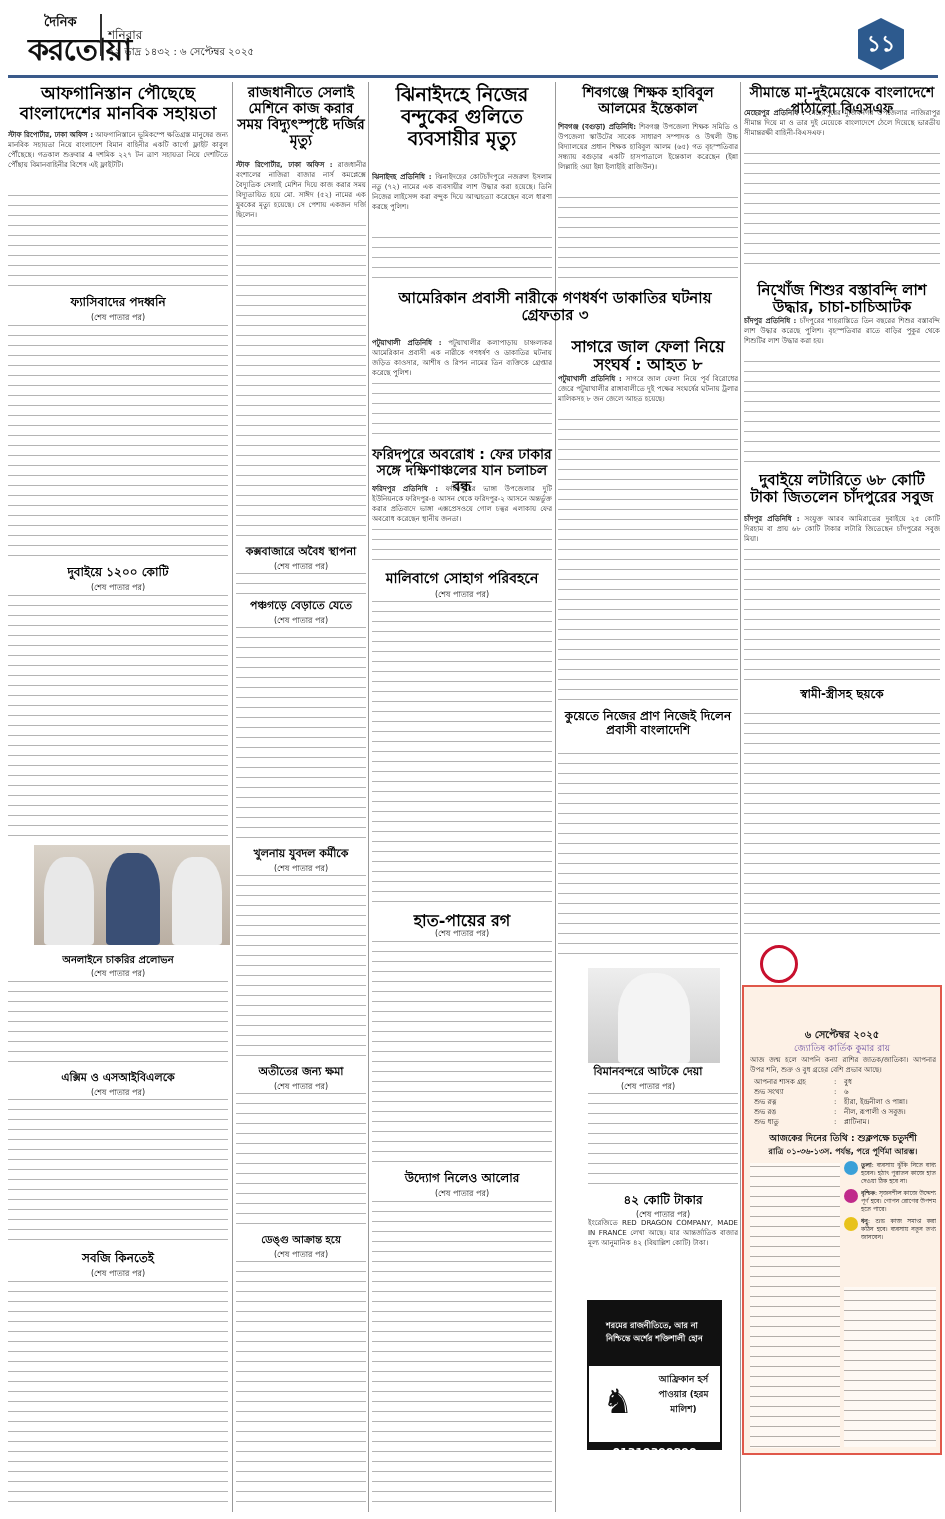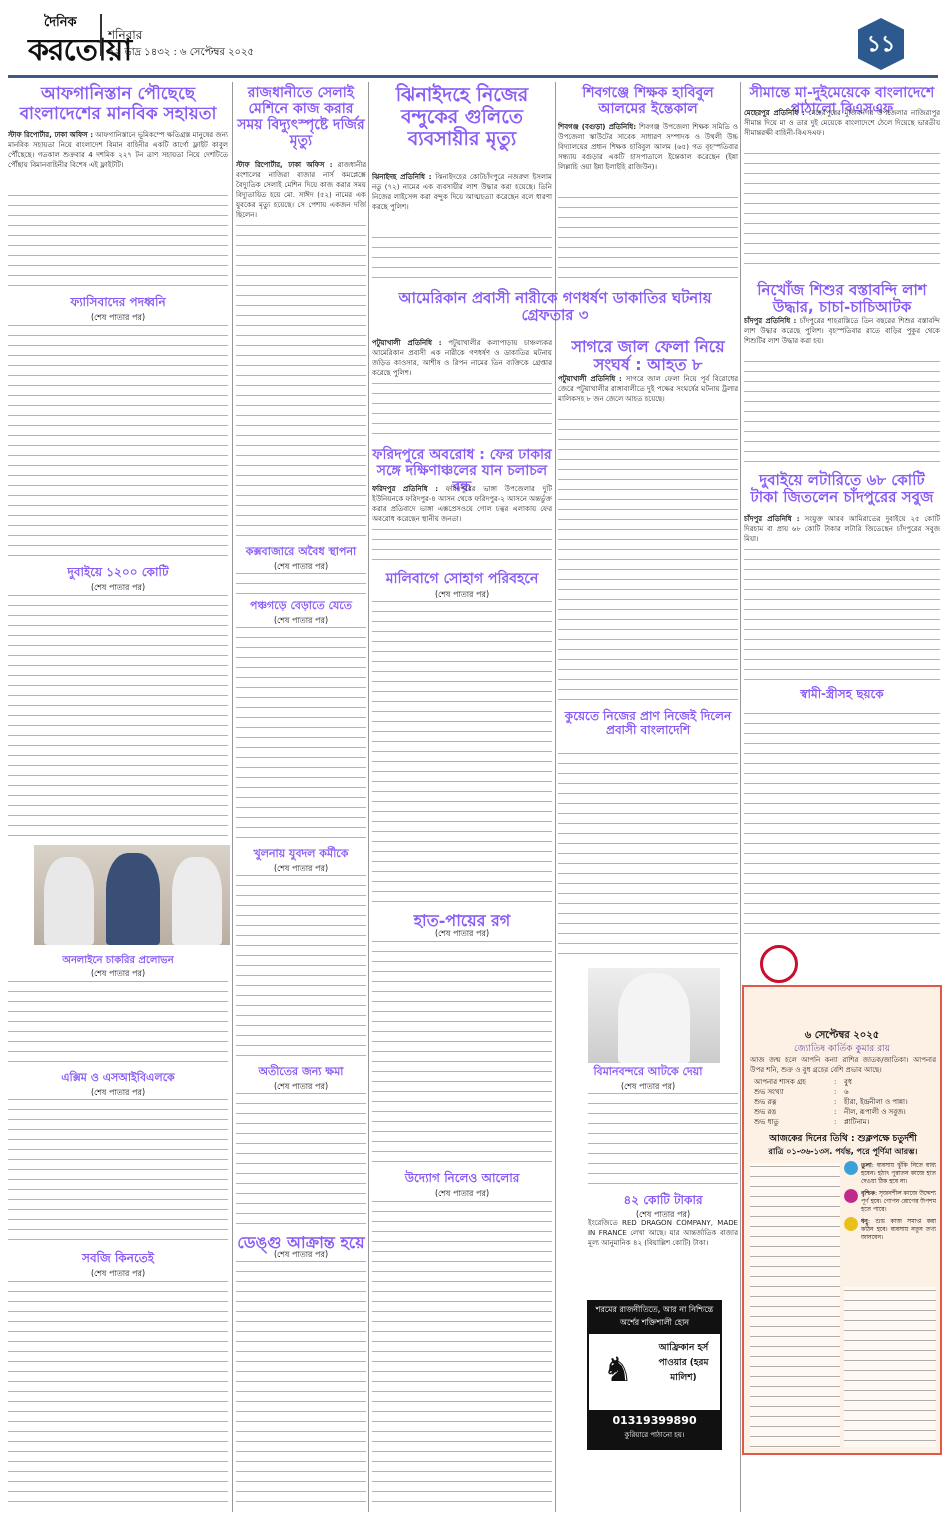--- a/index.html
+++ b/index.html
@@ -7,21 +7,21 @@
 .abs{position:absolute}
 .masthead{left:0;top:0;width:756px;height:76px}
 .logo-small{left:44px;top:12px;font-size:13px;font-weight:bold}
 .logo-big{left:28px;top:26px;font-size:30px;font-weight:bold;letter-spacing:-1px}
 .sep{left:100px;top:14px;width:2px;height:42px;background:#333}
 .day{left:108px;top:26px;font-size:12px}
 .date{left:108px;top:44px;font-size:10px}
 .pagenum{left:858px;top:18px;width:46px;height:52px;background:#2d5a8e;clip-path:polygon(50% 0,100% 22%,100% 78%,50% 100%,0 78%,0 22%);color:#fff;font-size:22px;font-weight:bold;display:flex;align-items:center;justify-content:center}
 .rule{left:8px;top:75px;width:930px;height:3px;background:#3a5a8a}
 .colrule{width:1px;background:#999}
-.hl{font-weight:bold;text-align:center;line-height:1.15;color:#8b5cf6}
+.hl{font-weight:bold;text-align:center;line-height:1.15;color:#000000}
 .sub{font-size:8px;text-align:center;color:#222}
 .txt{font-size:7px;line-height:10px;color:#222;text-align:justify;overflow:hidden}
 .txt::after{content:"";}
 .lines{background:repeating-linear-gradient(#fff 0,#fff 3px,#777 3px,#777 4px,#fff 4px,#fff 10px);opacity:.55}
 .photo{background:linear-gradient(180deg,#d9d2c8,#b9aea2);}
 .person{position:absolute;bottom:0;border-radius:40% 40% 4px 4px}
 .rashi{left:742px;top:985px;width:200px;height:470px;background:#fdf1e6;border:2px solid #e0584a}
 .rashi-head{left:6px;top:4px;width:186px;height:32px;background:#c8102e;border-radius:20px 4px 4px 20px;color:#fff;font-size:17px;font-weight:bold;display:flex;align-items:center;justify-content:center}
 .ad{left:587px;top:1300px;width:135px;height:150px;background:#111;color:#fff}
 .wheel{left:760px;top:945px;width:38px;height:38px;border-radius:50%;border:3px solid #c8102e;background:#fff}
@@ -76,21 +76,21 @@
 <div class="abs lines" style="left:236px;top:570px;width:130px;height:30px"></div>
 <div class="abs hl" style="left:236px;top:600px;width:130px;font-size:11px">পঞ্চগড়ে বেড়াতে যেতে</div>
 <div class="abs sub" style="left:236px;top:614px;width:130px">(শেষ পাতার পর)</div>
 <div class="abs lines" style="left:236px;top:624px;width:130px;height:220px"></div>
 <div class="abs hl" style="left:236px;top:848px;width:130px;font-size:11px">খুলনায় যুবদল কর্মীকে</div>
 <div class="abs sub" style="left:236px;top:862px;width:130px">(শেষ পাতার পর)</div>
 <div class="abs lines" style="left:236px;top:872px;width:130px;height:190px"></div>
 <div class="abs hl" style="left:236px;top:1066px;width:130px;font-size:11px">অতীতের জন্য ক্ষমা</div>
 <div class="abs sub" style="left:236px;top:1080px;width:130px">(শেষ পাতার পর)</div>
 <div class="abs lines" style="left:236px;top:1090px;width:130px;height:140px"></div>
-<div class="abs hl" style="left:236px;top:1234px;width:130px;font-size:16px">ডেঙ্গু আক্রান্ত হয়ে</div>
+<div class="abs hl" style="left:236px;top:1234px;width:130px;font-size:10px">ডেঙ্গু আক্রান্ত হয়ে</div>
 <div class="abs sub" style="left:236px;top:1248px;width:130px">(শেষ পাতার পর)</div>
 <div class="abs lines" style="left:236px;top:1258px;width:130px;height:250px"></div>
 
 <div class="abs hl" style="left:372px;top:84px;width:180px;font-size:19px">ঝিনাইদহে নিজের বন্দুকের গুলিতে ব্যবসায়ীর মৃত্যু</div>
 <div class="abs txt" style="left:372px;top:172px;width:180px;height:60px"><b>ঝিনাইদহ প্রতিনিধি :</b> <span>ঝিনাইদহের কোটচাঁদপুরে নজরুল ইসলাম নতু (৭২) নামের এক ব্যবসায়ীর লাশ উদ্ধার করা হয়েছে। তিনি নিজের লাইসেন্স করা বন্দুক দিয়ে আত্মহত্যা করেছেন বলে ধারণা করছে পুলিশ।</span></div>
 <div class="abs lines" style="left:372px;top:234px;width:180px;height:52px"></div>
 <div class="abs hl" style="left:372px;top:290px;width:366px;font-size:15px">আমেরিকান প্রবাসী নারীকে গণধর্ষণ ডাকাতির ঘটনায় গ্রেফতার ৩</div>
 <div class="abs txt" style="left:372px;top:338px;width:180px;height:40px"><b>পটুয়াখালী প্রতিনিধি :</b> <span>পটুয়াখালীর কলাপাড়ায় চাঞ্চল্যকর আমেরিকান প্রবাসী এক নারীকে গণধর্ষণ ও ডাকাতির ঘটনায় জড়িত কাওসার, আশীষ ও রিপন নামের তিন ব্যক্তিকে গ্রেপ্তার করেছে পুলিশ।</span></div>
 <div class="abs lines" style="left:372px;top:380px;width:180px;height:62px"></div>
 <div class="abs hl" style="left:372px;top:446px;width:180px;font-size:14px">ফরিদপুরে অবরোধ : ফের ঢাকার সঙ্গে দক্ষিণাঞ্চলের যান চলাচল বন্ধ</div>
@@ -118,21 +118,21 @@
   <div class="person" style="left:30px;width:72px;height:90px;background:#f4f4f4;border-radius:45% 45% 4px 4px"></div>
 </div>
 <div class="abs hl" style="left:558px;top:1066px;width:180px;font-size:11px">বিমানবন্দরে আটকে দেয়া</div>
 <div class="abs sub" style="left:558px;top:1080px;width:180px">(শেষ পাতার পর)</div>
 <div class="abs lines" style="left:588px;top:1090px;width:150px;height:100px"></div>
 <div class="abs hl" style="left:588px;top:1194px;width:150px;font-size:12px">৪২ কোটি টাকার</div>
 <div class="abs sub" style="left:588px;top:1208px;width:150px">(শেষ পাতার পর)</div>
 <div class="abs txt" style="left:588px;top:1218px;width:150px;height:78px">ইংরেজিতে RED DRAGON COMPANY, MADE IN FRANCE লেখা আছে। যার আন্তর্জাতিক বাজার মূল্য আনুমানিক ৪২ (বিয়াল্লিশ কোটি) টাকা।</div>
 
 <div class="abs ad">
-  <div style="font-size:8px;font-weight:normal;text-align:center;padding:3px">শরমের রাজনীতিতে, আর না নিশ্চিন্তে অর্শের শক্তিশালী হোন</div>
+  <div style="font-size:8px;font-weight:bold;text-align:left;padding:19px">শরমের রাজনীতিতে, আর না নিশ্চিন্তে অর্শের শক্তিশালী হোন</div>
   <div style="background:#fff;color:#111;margin:2px;height:76px;display:flex">
     <div style="width:58px;font-size:34px;line-height:70px;text-align:center">♞</div>
     <div style="flex:1;font-size:9px;font-weight:bold;text-align:center;padding-top:6px">আফ্রিকান হর্স পাওয়ার (হরম মালিশ)</div>
   </div>
   <div style="font-size:11px;font-weight:bold;text-align:center;padding:2px">01319399890</div>
   <div style="font-size:7px;text-align:center">কুরিয়ারে পাঠানো হয়।</div>
 </div>
 
 <div class="abs hl" style="left:744px;top:84px;width:196px;font-size:14px">সীমান্তে মা-দুইমেয়েকে বাংলাদেশে পাঠালো বিএসএফ</div>
 <div class="abs txt" style="left:744px;top:108px;width:196px;height:40px"><b>মেহেরপুর প্রতিনিধি :</b> <span>মেহেরপুরের মুজিবনগর উপজেলার নাজিরাপুর সীমান্ত দিয়ে মা ও তার দুই মেয়েকে বাংলাদেশে ঠেলে দিয়েছে ভারতীয় সীমান্তরক্ষী বাহিনী-বিএসএফ।</span></div>

